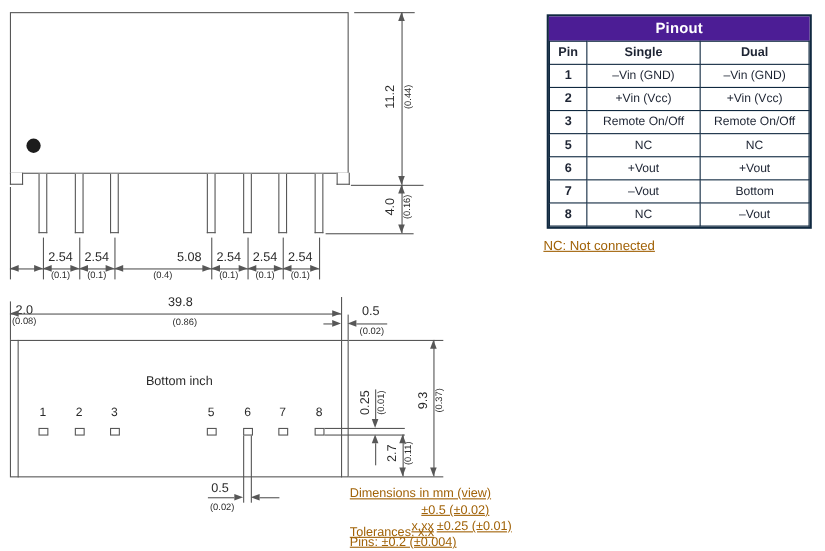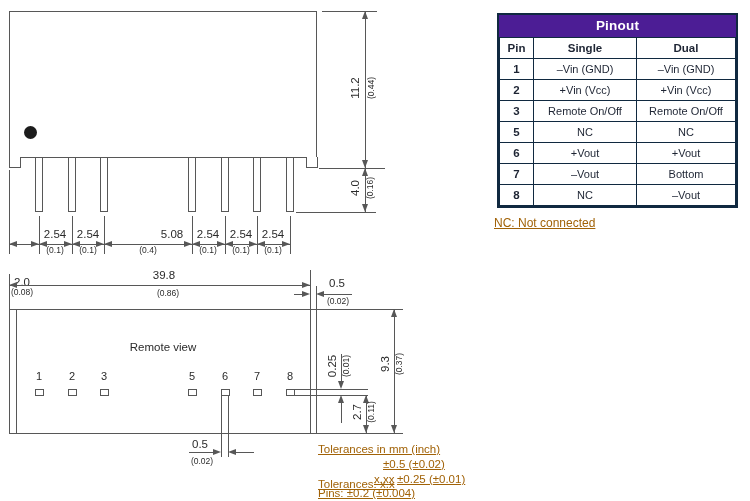--- a/index.html
+++ b/index.html
@@ -104,21 +104,21 @@
     <div class="lbl sm" style="left:208px;top:250px;">(0.1)</div>
     <div class="lbl sm" style="left:241px;top:250px;">(0.1)</div>
     <div class="lbl sm" style="left:273px;top:250px;">(0.1)</div>
   </div>
 
   <div>
     <div class="rect" style="left:9px;top:309px;width:308px;height:125px;"></div>
     <div class="v" style="left:16px;top:309px;height:125px;"></div>
     <div class="v" style="left:310px;top:270px;height:164px;"></div>
     <div class="v" style="left:316px;top:286px;height:23px;"></div>
-    <div class="lbl" style="left:163px;top:348px;">Remote view</div>
+    <div class="lbl" style="left:163px;top:348px;">Bottom inch</div>
 
     <div class="pinnum" style="left:39px;top:376px;">1</div>
     <div class="pinnum" style="left:72px;top:376px;">2</div>
     <div class="pinnum" style="left:104px;top:376px;">3</div>
     <div class="pinnum" style="left:192px;top:376px;">5</div>
     <div class="pinnum" style="left:225px;top:376px;">6</div>
     <div class="pinnum" style="left:257px;top:376px;">7</div>
     <div class="pinnum" style="left:290px;top:376px;">8</div>
     <div class="pad" style="left:35px;top:389px;"></div>
     <div class="pad" style="left:68px;top:389px;"></div>
@@ -223,21 +223,21 @@
         <td class="pnum">8</td>
         <td>NC</td>
         <td>–Vout</td>
       </tr>
     </tbody>
       </table>
   </div>
   <div class="note" style="left:494px;top:216px;font-size:12px;">NC: Not connected</div>
 
   <div>
-    <div class="note" style="left:318px;top:443px;">Tolerances in mm (inch)</div>
+    <div class="note" style="left:318px;top:443px;">Dimensions in mm (view)</div>
     <div class="note" style="left:318px;top:478px;">Tolerances: x.x</div>
     <div class="note" style="left:383px;top:458px;">±0.5 (±0.02)</div>
     <div class="note" style="left:374px;top:473px;">x.xx</div>
     <div class="note" style="left:397px;top:473px;">±0.25 (±0.01)</div>
     <div class="note" style="left:318px;top:487px;">Pins: ±0.2 (±0.004)</div>
   </div>
 
 </div>
 
 </body></html>

